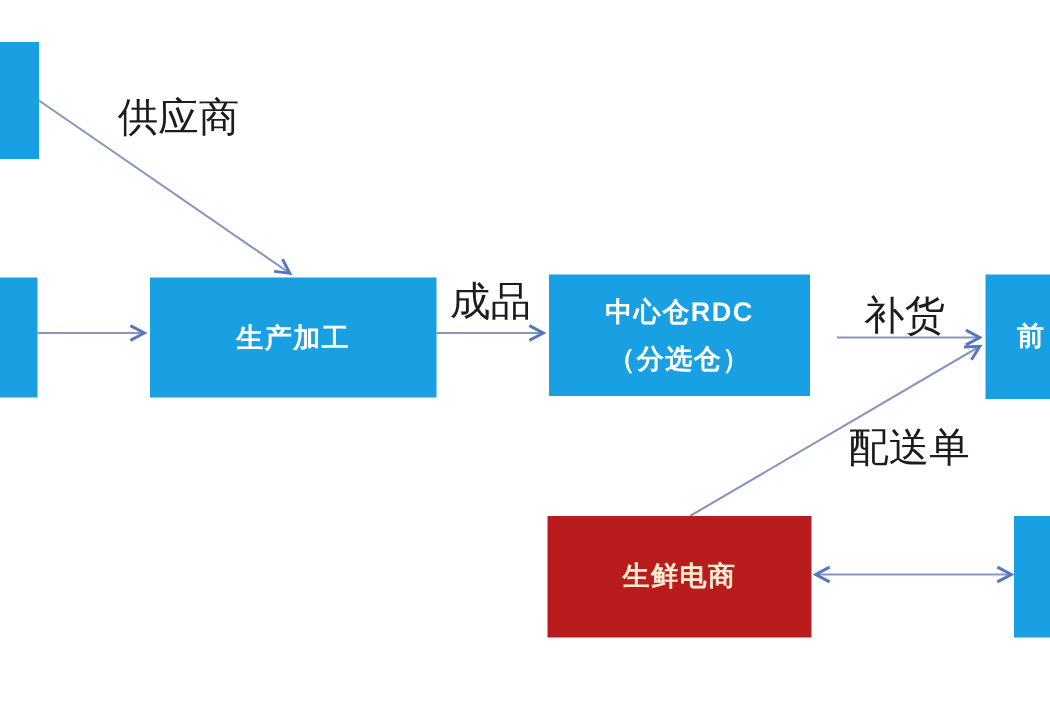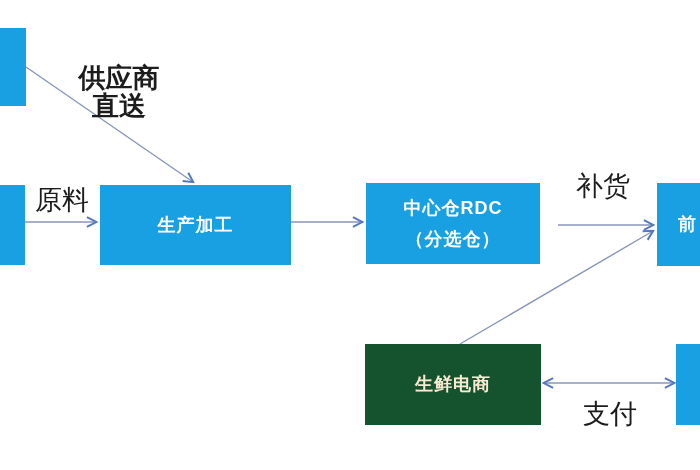--- a/index.html
+++ b/index.html
@@ -14,40 +14,40 @@
   .box{
     position:absolute;
     display:flex;flex-direction:column;
     align-items:center;justify-content:center;
     color:#ffffff;font-weight:bold;
     font-size:18px;line-height:31px;
     text-align:center;
     letter-spacing:1px;
   }
   .blue{background:#18A0E2;}
-  .orange{background:#14532d;}
+  .orange{background:#b91c1c;}
   .box-supplier{left:-45px;top:28px;width:71px;height:78px;}
   .box-source{left:-45px;top:185px;width:70px;height:80px;}
   .box-production{left:100px;top:185px;width:191px;height:80px;}
   .box-rdc{left:366px;top:183px;width:174px;height:81px;}
   .box-front{left:657px;top:183px;width:130px;height:83px;align-items:flex-start;justify-content:center;}
   .box-front .frag{padding-left:21px;}
   .box-ecommerce{left:365px;top:344px;width:176px;height:81px;color:#FBE9D2;}
   .box-consumer{left:676px;top:344px;width:90px;height:81px;}
   .lbl{
     position:absolute;
     color:#1c1c1c;
     font-size:27px;line-height:28px;
     text-align:center;
     white-space:nowrap;
   }
-  .lbl-supplier-direct{left:58px;top:64px;width:122px;font-weight:bold;}
+  .lbl-supplier-direct{left:58px;top:64px;width:122px;}
   .lbl-raw{left:28px;top:186px;width:68px;}
   .lbl-finished{left:293px;top:187px;width:68px;}
-  .lbl-replenish{left:569px;top:172px;width:68px;}
+  .lbl-replenish{left:569px;top:196px;width:68px;}
   .lbl-delivery{left:562px;top:284px;width:88px;}
   .lbl-aftersale{left:576px;top:351px;width:68px;}
   .lbl-payment{left:576px;top:400px;width:68px;}
 </style>
 </head>
 <body>
 
 <div class="stage">
 
   <svg class="arrows" width="700" height="470">
@@ -82,25 +82,24 @@
   </div>
 
   <div class="box orange box-ecommerce">
     <span>生鲜电商</span>
   </div>
 
   <div class="box blue box-consumer"></div>
 
   <div class="lbl lbl-supplier-direct">
     <div>供应商</div>
-    <div>直送</div>
   </div>
 
-  <div class="lbl lbl-raw">原料</div>
 
+  <div class="lbl lbl-finished">成品</div>
 
   <div class="lbl lbl-replenish">补货</div>
 
+  <div class="lbl lbl-delivery">配送单</div>
 
 
-  <div class="lbl lbl-payment">支付</div>
 
 </div>
 
 </body></html>

